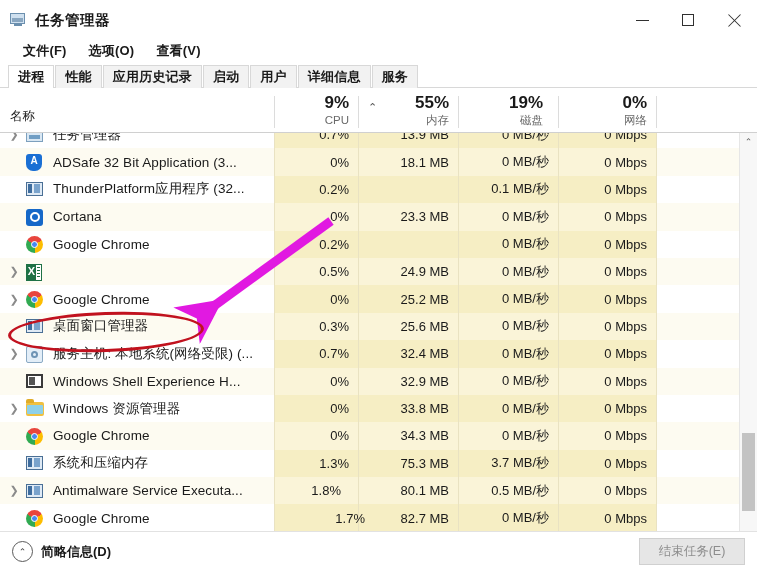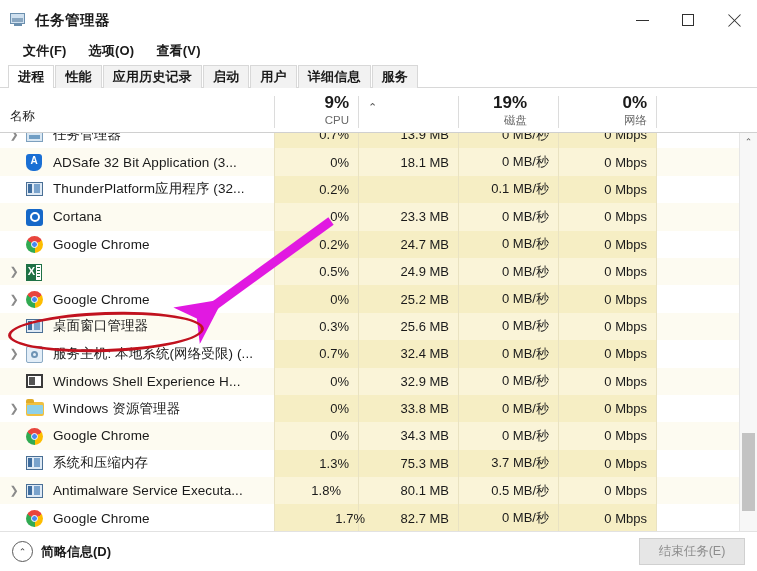--- a/index.html
+++ b/index.html
@@ -437,23 +437,27 @@
   </div>
 
   <div class="ch-sep" style="left:274px;"></div>
   <div class="ch num" style="left:274px; width:84px; padding-right:9px;">
     <div class="big">9%</div>
     <div class="sub">CPU</div>
   </div>
 
   <div class="ch-sep" style="left:358px;"></div>
   <span class="sort-caret" style="left:368px; top:14px;">⌃</span>
+  <div class="ch num" style="left:358px; width:100px; padding-right:9px;">
+    <div class="big">55%</div>
+    <div class="sub">内存</div>
+  </div>
 
   <div class="ch-sep" style="left:458px;"></div>
-  <div class="ch num" style="left:436px; width:100px; padding-right:9px;">
+  <div class="ch num" style="left:452px; width:100px; padding-right:9px;">
     <div class="big">19%</div>
     <div class="sub">磁盘</div>
   </div>
 
   <div class="ch-sep" style="left:558px;"></div>
   <div class="ch num" style="left:558px; width:98px; padding-right:9px;">
     <div class="big">0%</div>
     <div class="sub">网络</div>
   </div>
 
@@ -560,21 +564,20 @@
         <div class="colsep" style="left: 558px;"></div>
         <div class="colsep" style="left: 656px;"></div>
         <div class="cell-name" style="width: 274px;">
           <div class="expander empty">❯</div>
           <div class="picon">
             <div class="ic-chrome"></div>
           </div>
           <div class="pname">Google Chrome</div>
         </div>
         <div class="cell-num" style="left: 274px; width: 84px;">0.2%</div>
-        <div class="cell-num" style="left: 358px; width: 100px;">24.7 MB</div>
         <div class="cell-num" style="left: 458px; width: 100px;">0 MB/秒</div>
         <div class="cell-num" style="left: 558px; width: 98px;">0 Mbps</div>
       </div>
       <div class="row alt">
         <div class="heat cpu" style="left: 274px; width: 84px;"></div>
         <div class="colsep" style="left: 274px;"></div>
         <div class="heat mem" style="left: 358px; width: 100px;"></div>
         <div class="colsep" style="left: 358px;"></div>
         <div class="heat disk" style="left: 458px; width: 100px;"></div>
         <div class="colsep" style="left: 458px;"></div>

